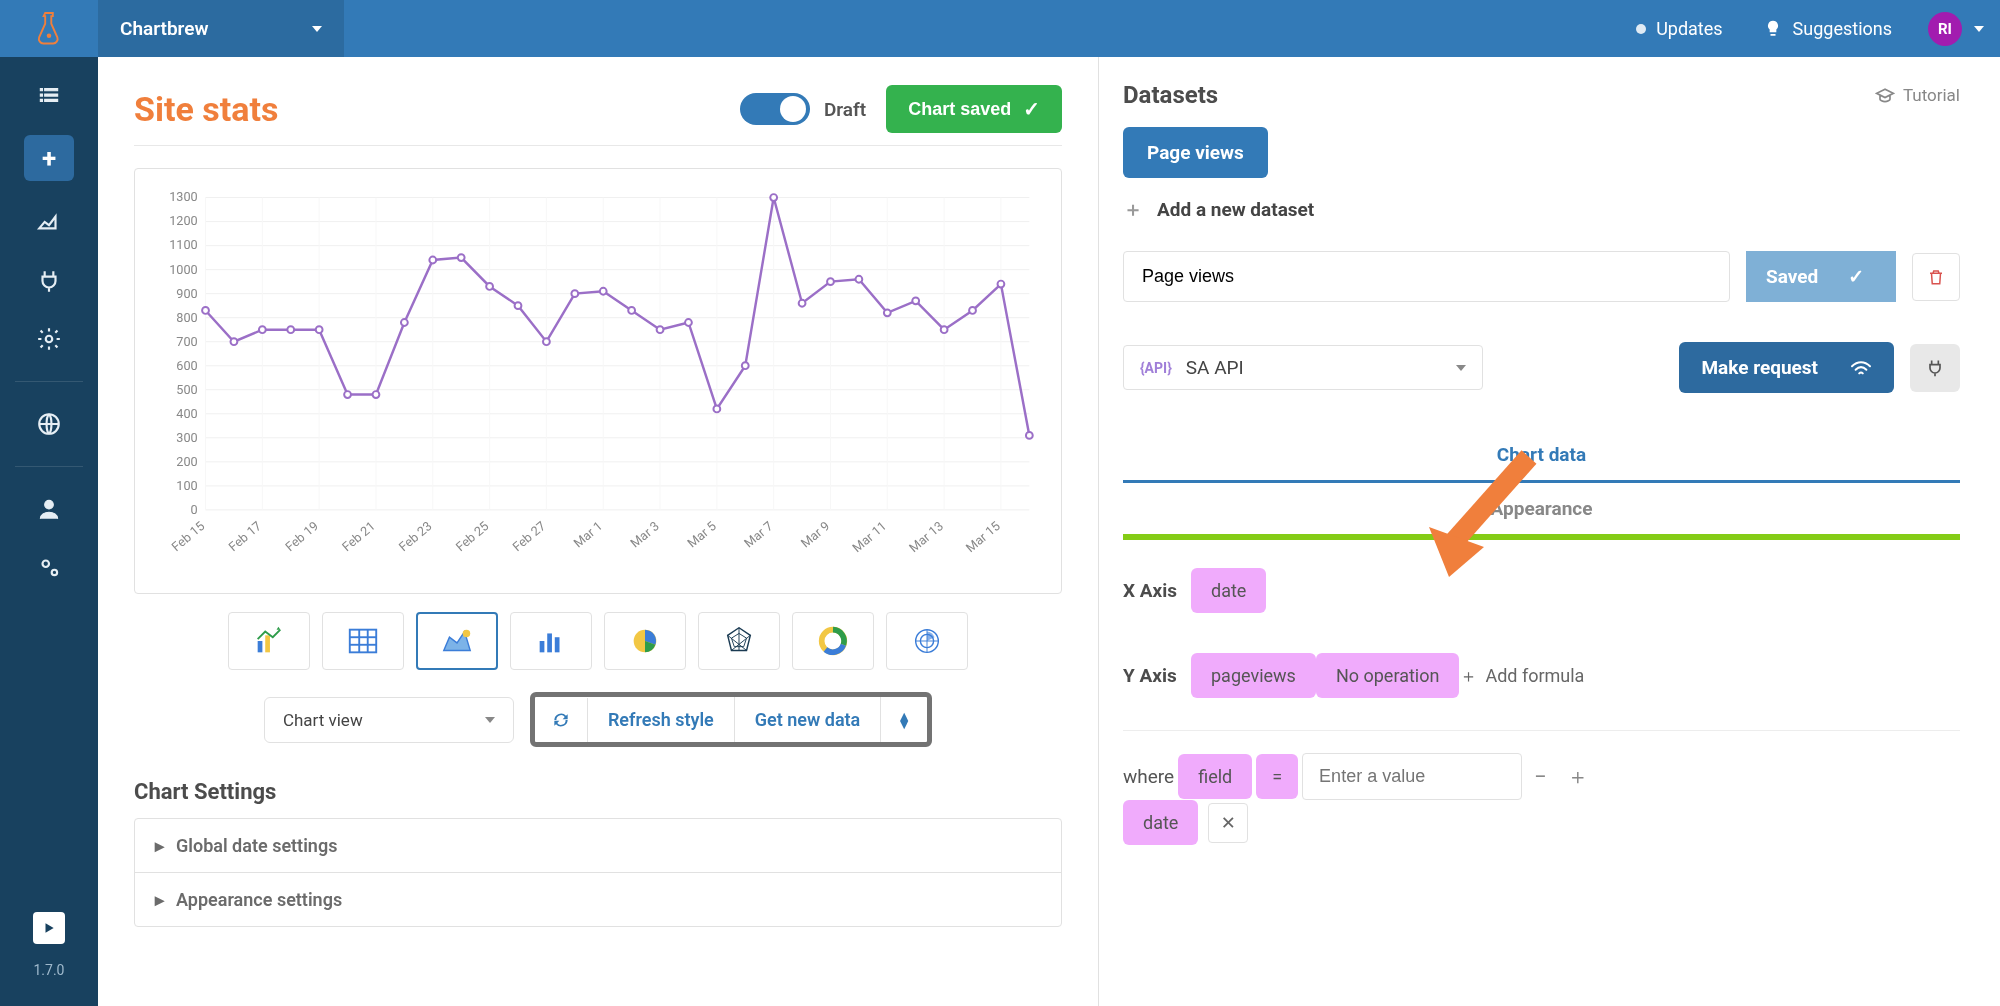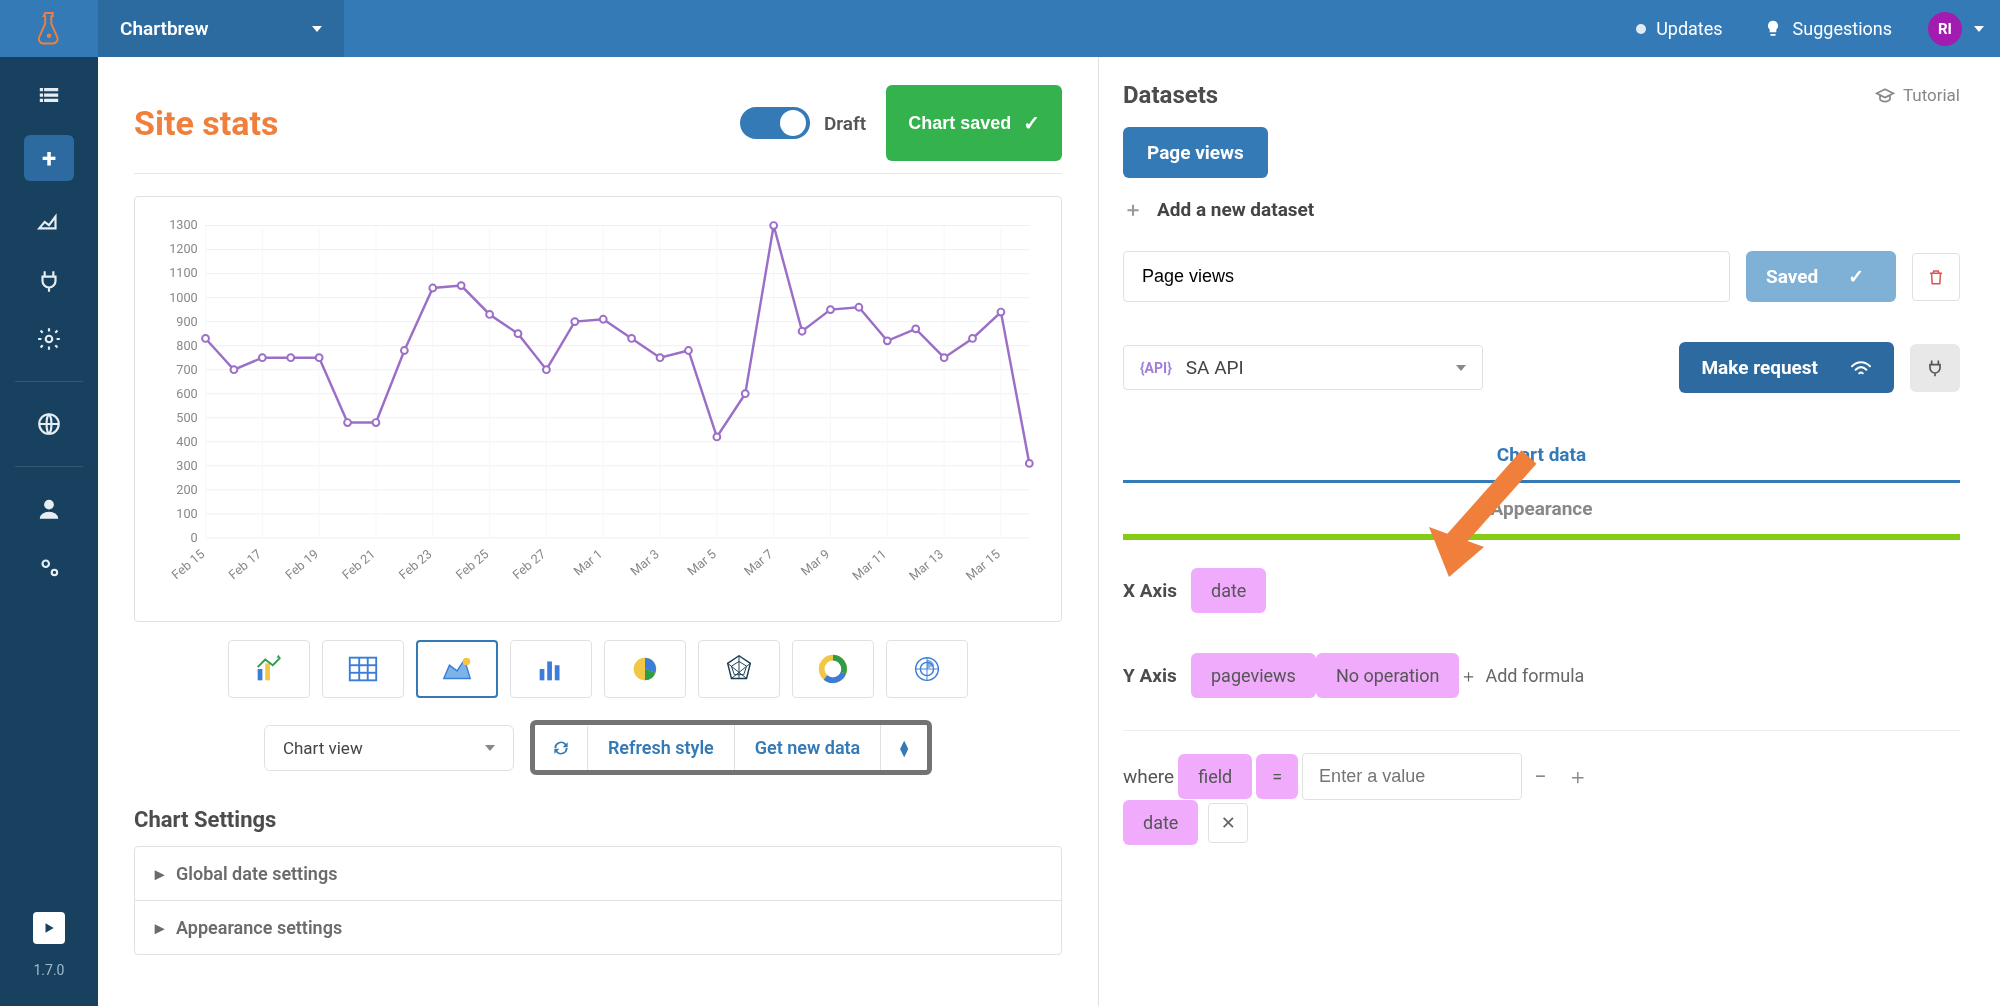--- a/index.html
+++ b/index.html
@@ -32,21 +32,21 @@
 .main { flex: 1; display: flex; min-height: 0; }
 .left-panel { width: 1000px; padding: 28px 36px 20px 36px; overflow-y: auto; }
 .right-panel { flex: 1; border-left: 1px solid #e1e1e1; padding: 24px 40px 20px 24px; overflow-y: auto; position: relative; }
 
 .page-head { display: flex; align-items: center; margin-bottom: 12px; }
 .page-title { color: #f07f3c; font-size: 34px; font-weight: 700; }
 .page-head .spacer { flex: 1; }
 .toggle { width: 70px; height: 32px; background: #337ab7; border-radius: 20px; position: relative; margin-right: 14px; cursor: pointer; }
 .toggle .knob { width: 26px; height: 26px; background: #fff; border-radius: 50%; position: absolute; top: 3px; right: 4px; }
 .draft-label { font-size: 19px; font-weight: 600; color: #555; margin-right: 20px; }
-.btn { border: none; border-radius: 6px; padding: 26px 22px; font-size: 18px; font-weight: 600; cursor: pointer; display: inline-flex; align-items: center; gap: 12px; }
+.btn { border: none; border-radius: 6px; padding: 12px 22px; font-size: 18px; font-weight: 600; cursor: pointer; display: inline-flex; align-items: center; gap: 12px; }
 .btn.green { background: #34b24e; color: #fff; }
 .btn.green .chk { font-size: 20px; }
 
 .hr { border: none; border-top: 1px solid #e8e8e8; margin: 8px 0 22px; }
 
 .chart-box { border: 1px solid #e1e1e1; border-radius: 4px; padding: 14px 18px 10px 10px; }
 .chart-svg { width: 100%; height: 400px; display: block; }
 
 .chart-types { display: flex; gap: 12px; justify-content: center; margin-top: 18px; }
 .ctype { width: 82px; height: 58px; border: 1px solid #e1e1e1; border-radius: 4px; display: flex; align-items: center; justify-content: center; cursor: pointer; background: #fff; }
@@ -71,21 +71,21 @@
 .ds-head { display: flex; align-items: center; justify-content: space-between; margin-bottom: 18px; }
 .ds-title { font-size: 24px; font-weight: 700; color: #4c4c4c; }
 .tutorial { color: #888; font-size: 17px; display: flex; align-items: center; gap: 8px; cursor: pointer; }
 
 .pill-blue { background: #337ab7; color: #fff; border-radius: 6px; padding: 14px 24px; font-weight: 700; font-size: 19px; display: inline-block; }
 .add-ds { display: flex; align-items: center; gap: 14px; margin-top: 18px; color: #444; font-weight: 700; font-size: 19px; cursor: pointer; }
 .add-ds .plus { color: #999; font-size: 20px; }
 
 .row { display: flex; align-items: center; gap: 16px; margin-top: 28px; }
 .input-box { border: 1px solid #e1e1e1; border-radius: 4px; padding: 14px 18px; font-size: 18px; background: #fff; flex: 1; }
-.saved-btn { background: #7fb0d6; color: #fff; border-radius: 6px; padding: 14px 20px; font-weight: 700; display: flex; align-items: center; gap: 30px; font-size: 19px; min-width: 150px; }
+.saved-btn { background: #7fb0d6; color: #fff; border-radius: 0; padding: 14px 20px; font-weight: 700; display: flex; align-items: center; gap: 30px; font-size: 19px; min-width: 150px; }
 .trash { border: 1px solid #e1e1e1; border-radius: 4px; width: 48px; height: 48px; display: flex; align-items: center; justify-content: center; color: #d9534f; cursor: pointer; font-size: 18px; }
 
 .api-select { border: 1px solid #e1e1e1; border-radius: 4px; padding: 10px 16px; display: flex; align-items: center; gap: 14px; min-width: 360px; cursor: pointer; background: #fff; font-size: 19px; }
 .api-select .api-tag { color: #a07fd8; font-weight: 700; font-size: 14px; }
 .api-select .spacer { flex: 1; }
 .mk-req { background: #2d6a9f; color: #fff; border-radius: 6px; padding: 14px 22px; font-weight: 700; font-size: 19px; display: flex; align-items: center; gap: 32px; }
 .plug { background: #e8e8e8; border-radius: 6px; width: 50px; height: 48px; display: flex; align-items: center; justify-content: center; }
 
 .tabs { display: flex; margin-top: 36px; border-bottom: 6px solid #84cc16; flex-direction: column; }
 .tab { flex: 1; text-align: center; padding: 14px 0; font-size: 19px; font-weight: 700; color: #888; cursor: pointer; }

